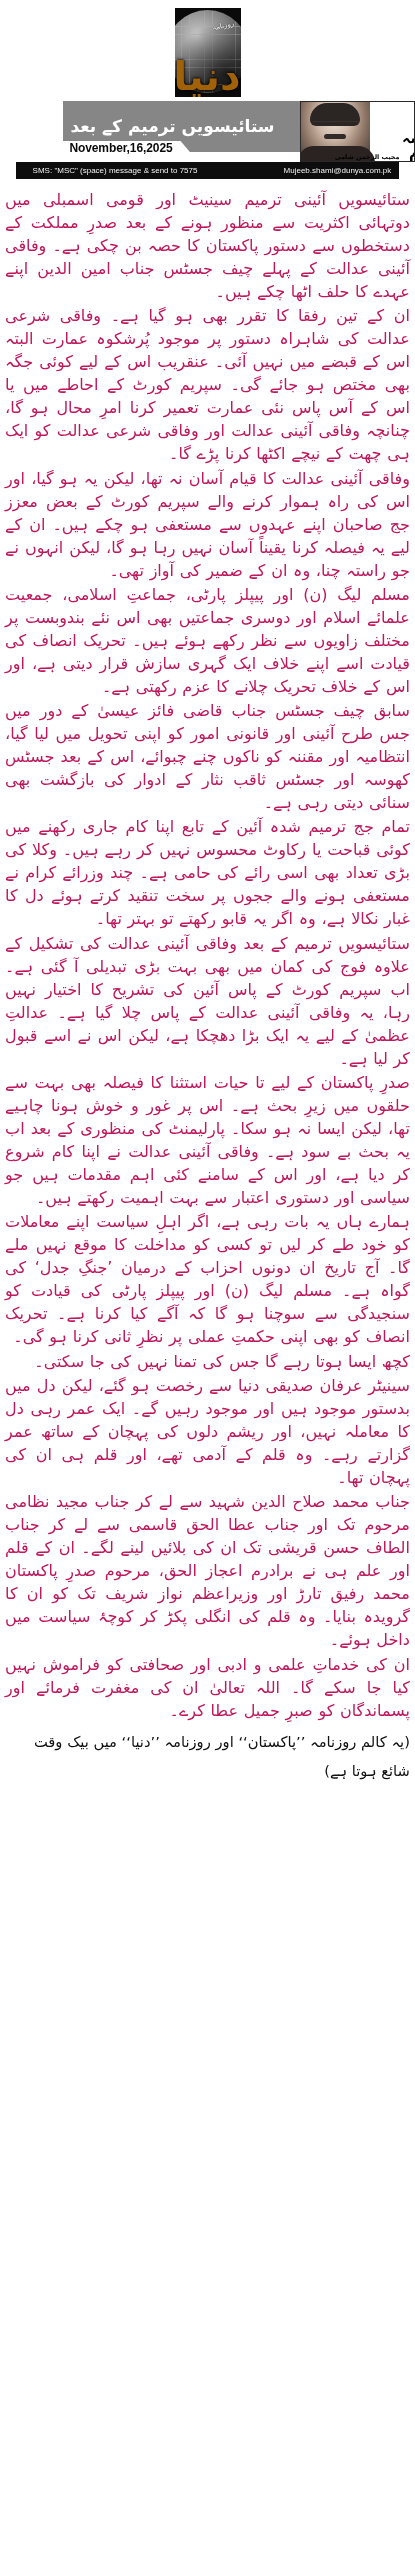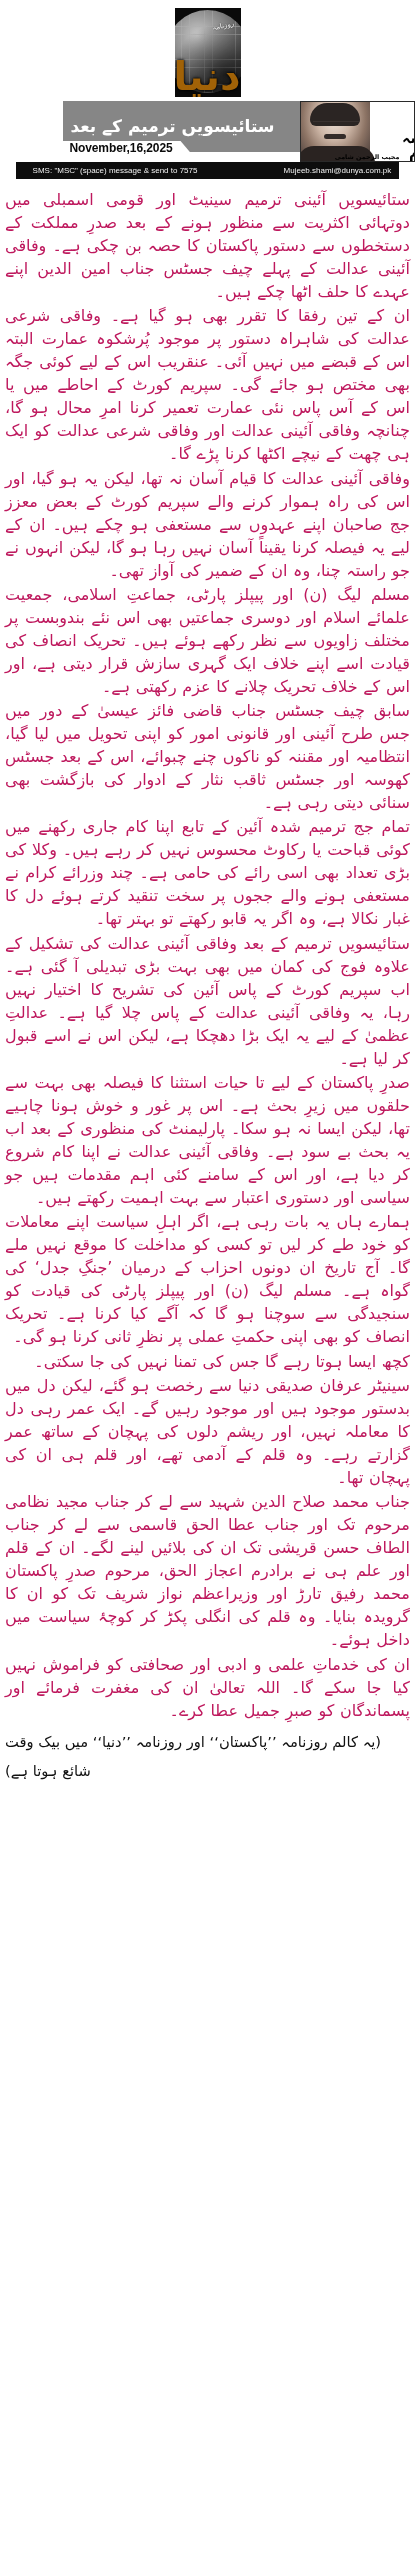--- a/index.html
+++ b/index.html
@@ -225,21 +225,21 @@
     direction: rtl;
     text-align: center;
     font-size: 17px;
     line-height: 36px;
     font-weight: 700;
     margin: 6.4px 0 1.3px 0;
     color: #000;
   }
   .footnote {
     direction: rtl;
-    text-align: left;
+    text-align: right;
     font-size: 14.7px;
     line-height: 29px;
     margin: 5.1px 0 0 0;
     color: #111;
   }
 </style>
 </head>
 <body>
 
 <div class="masthead">

